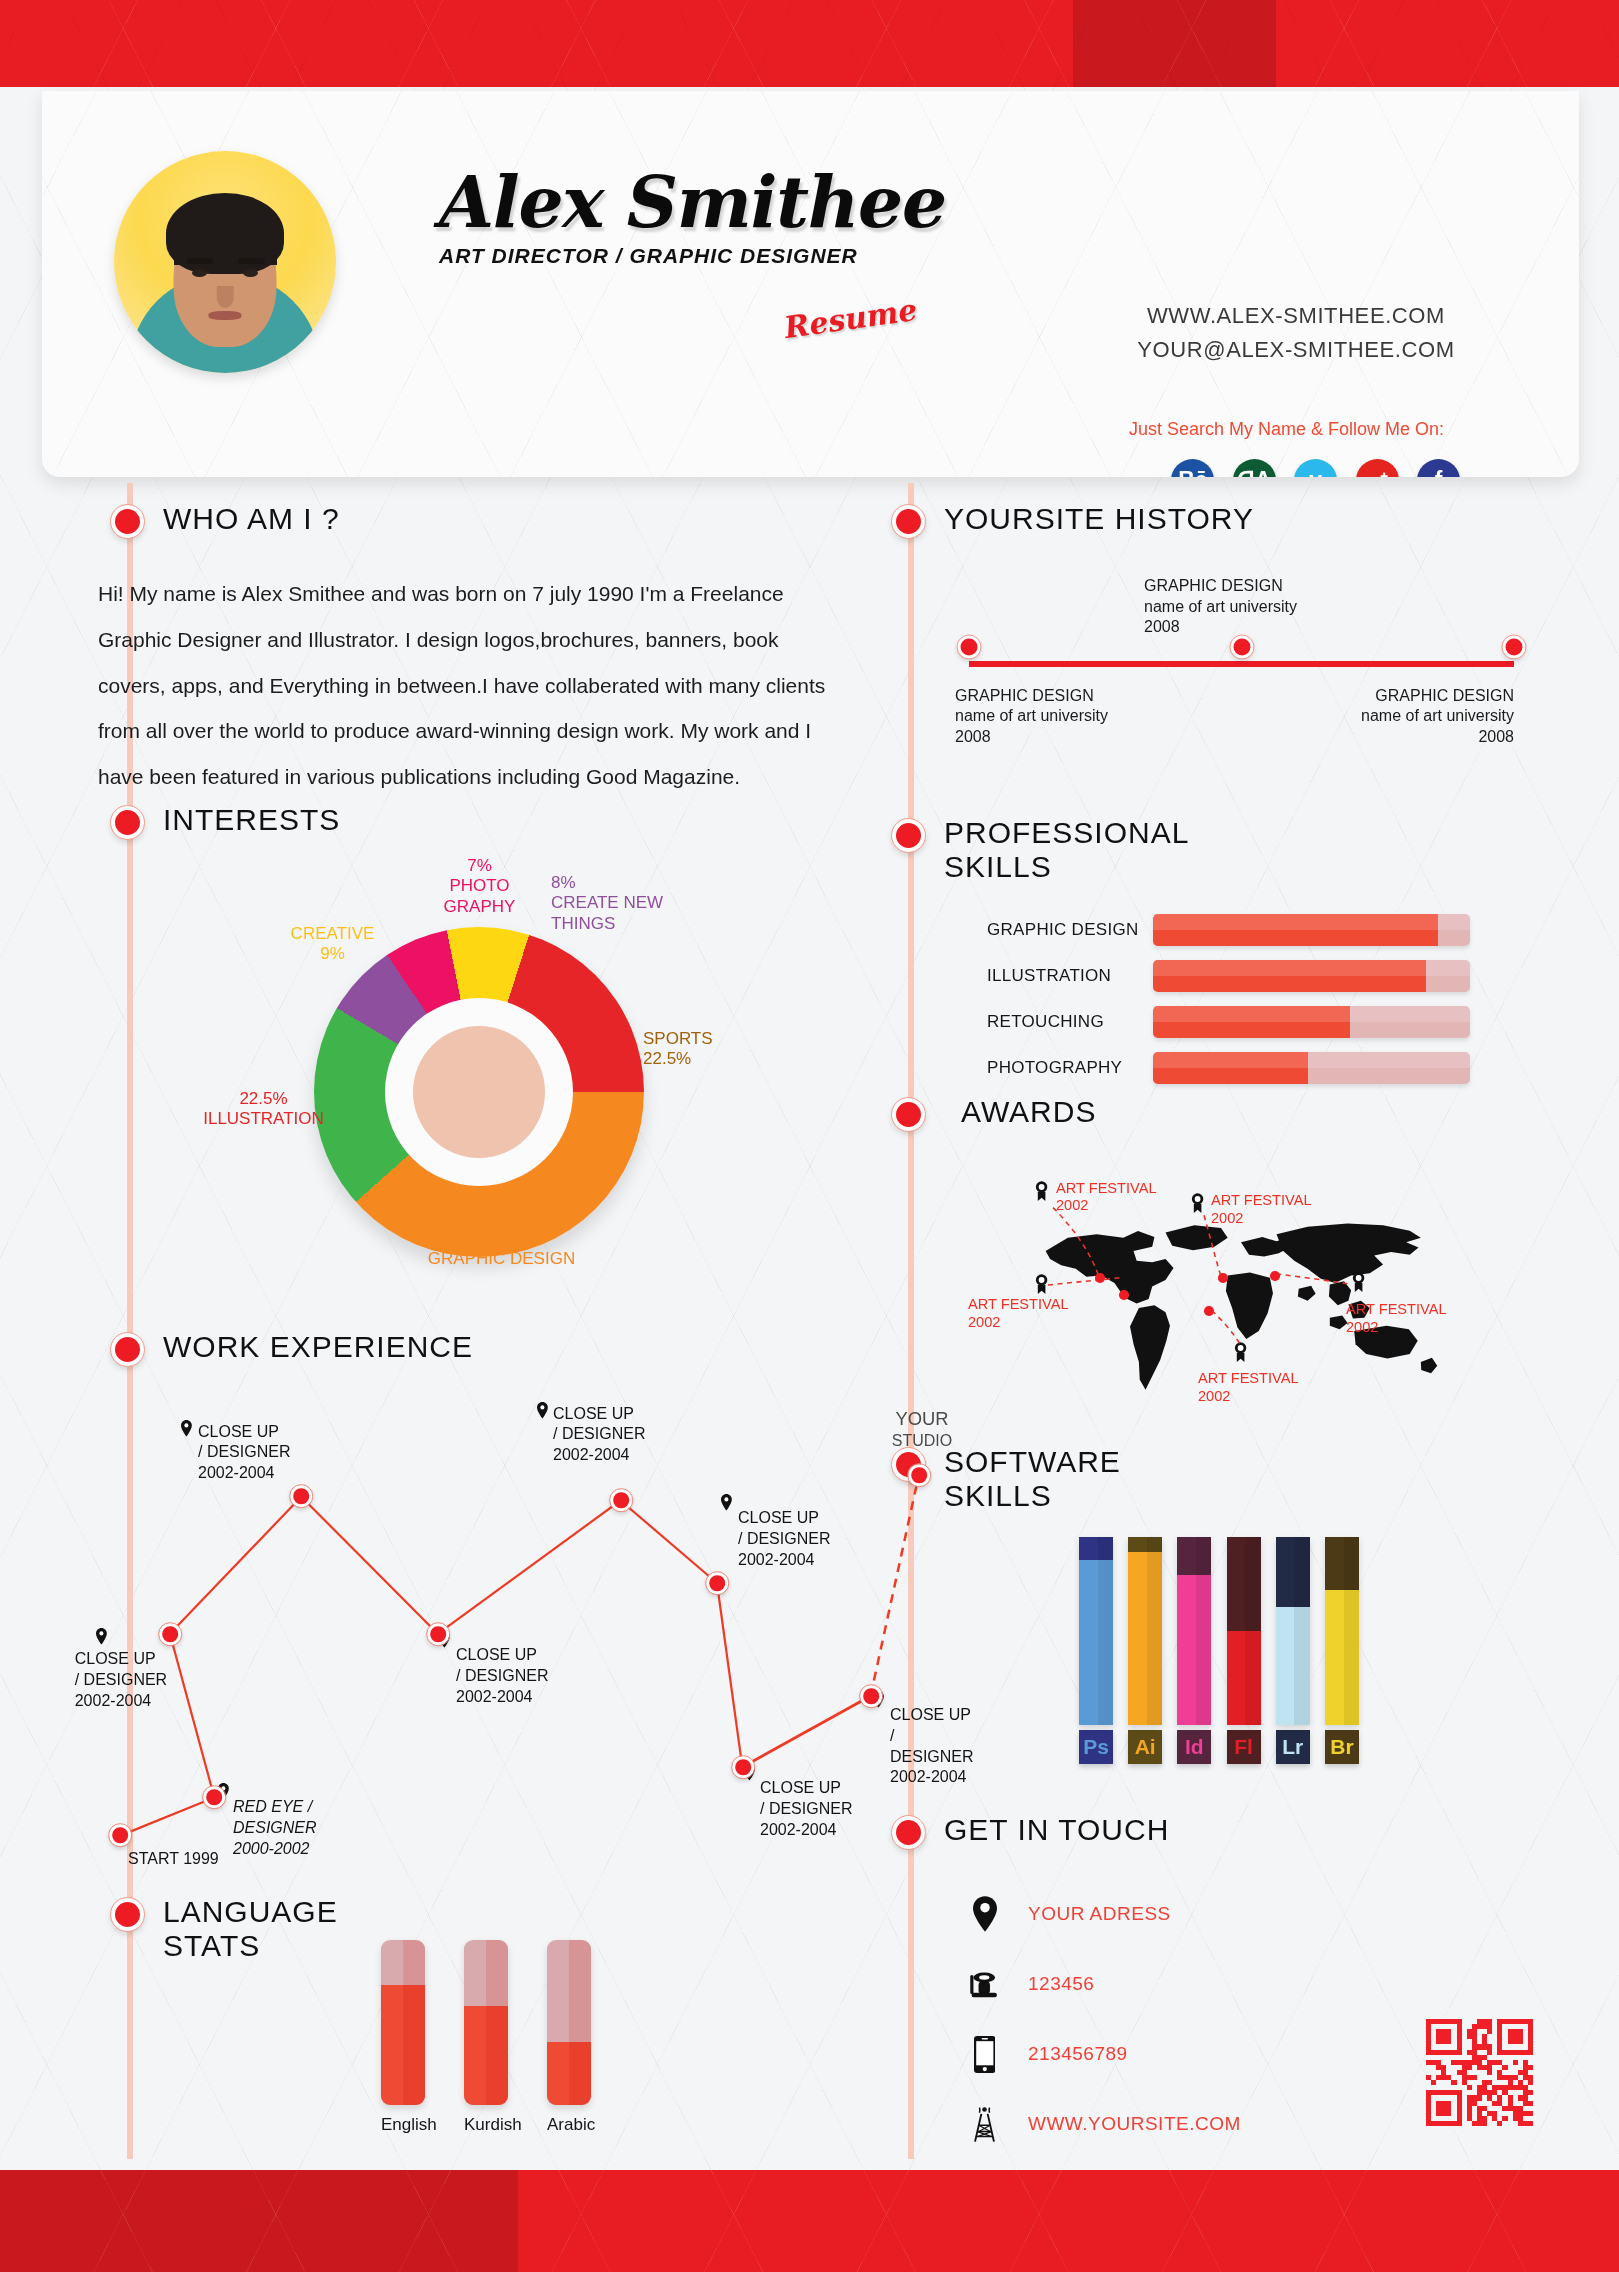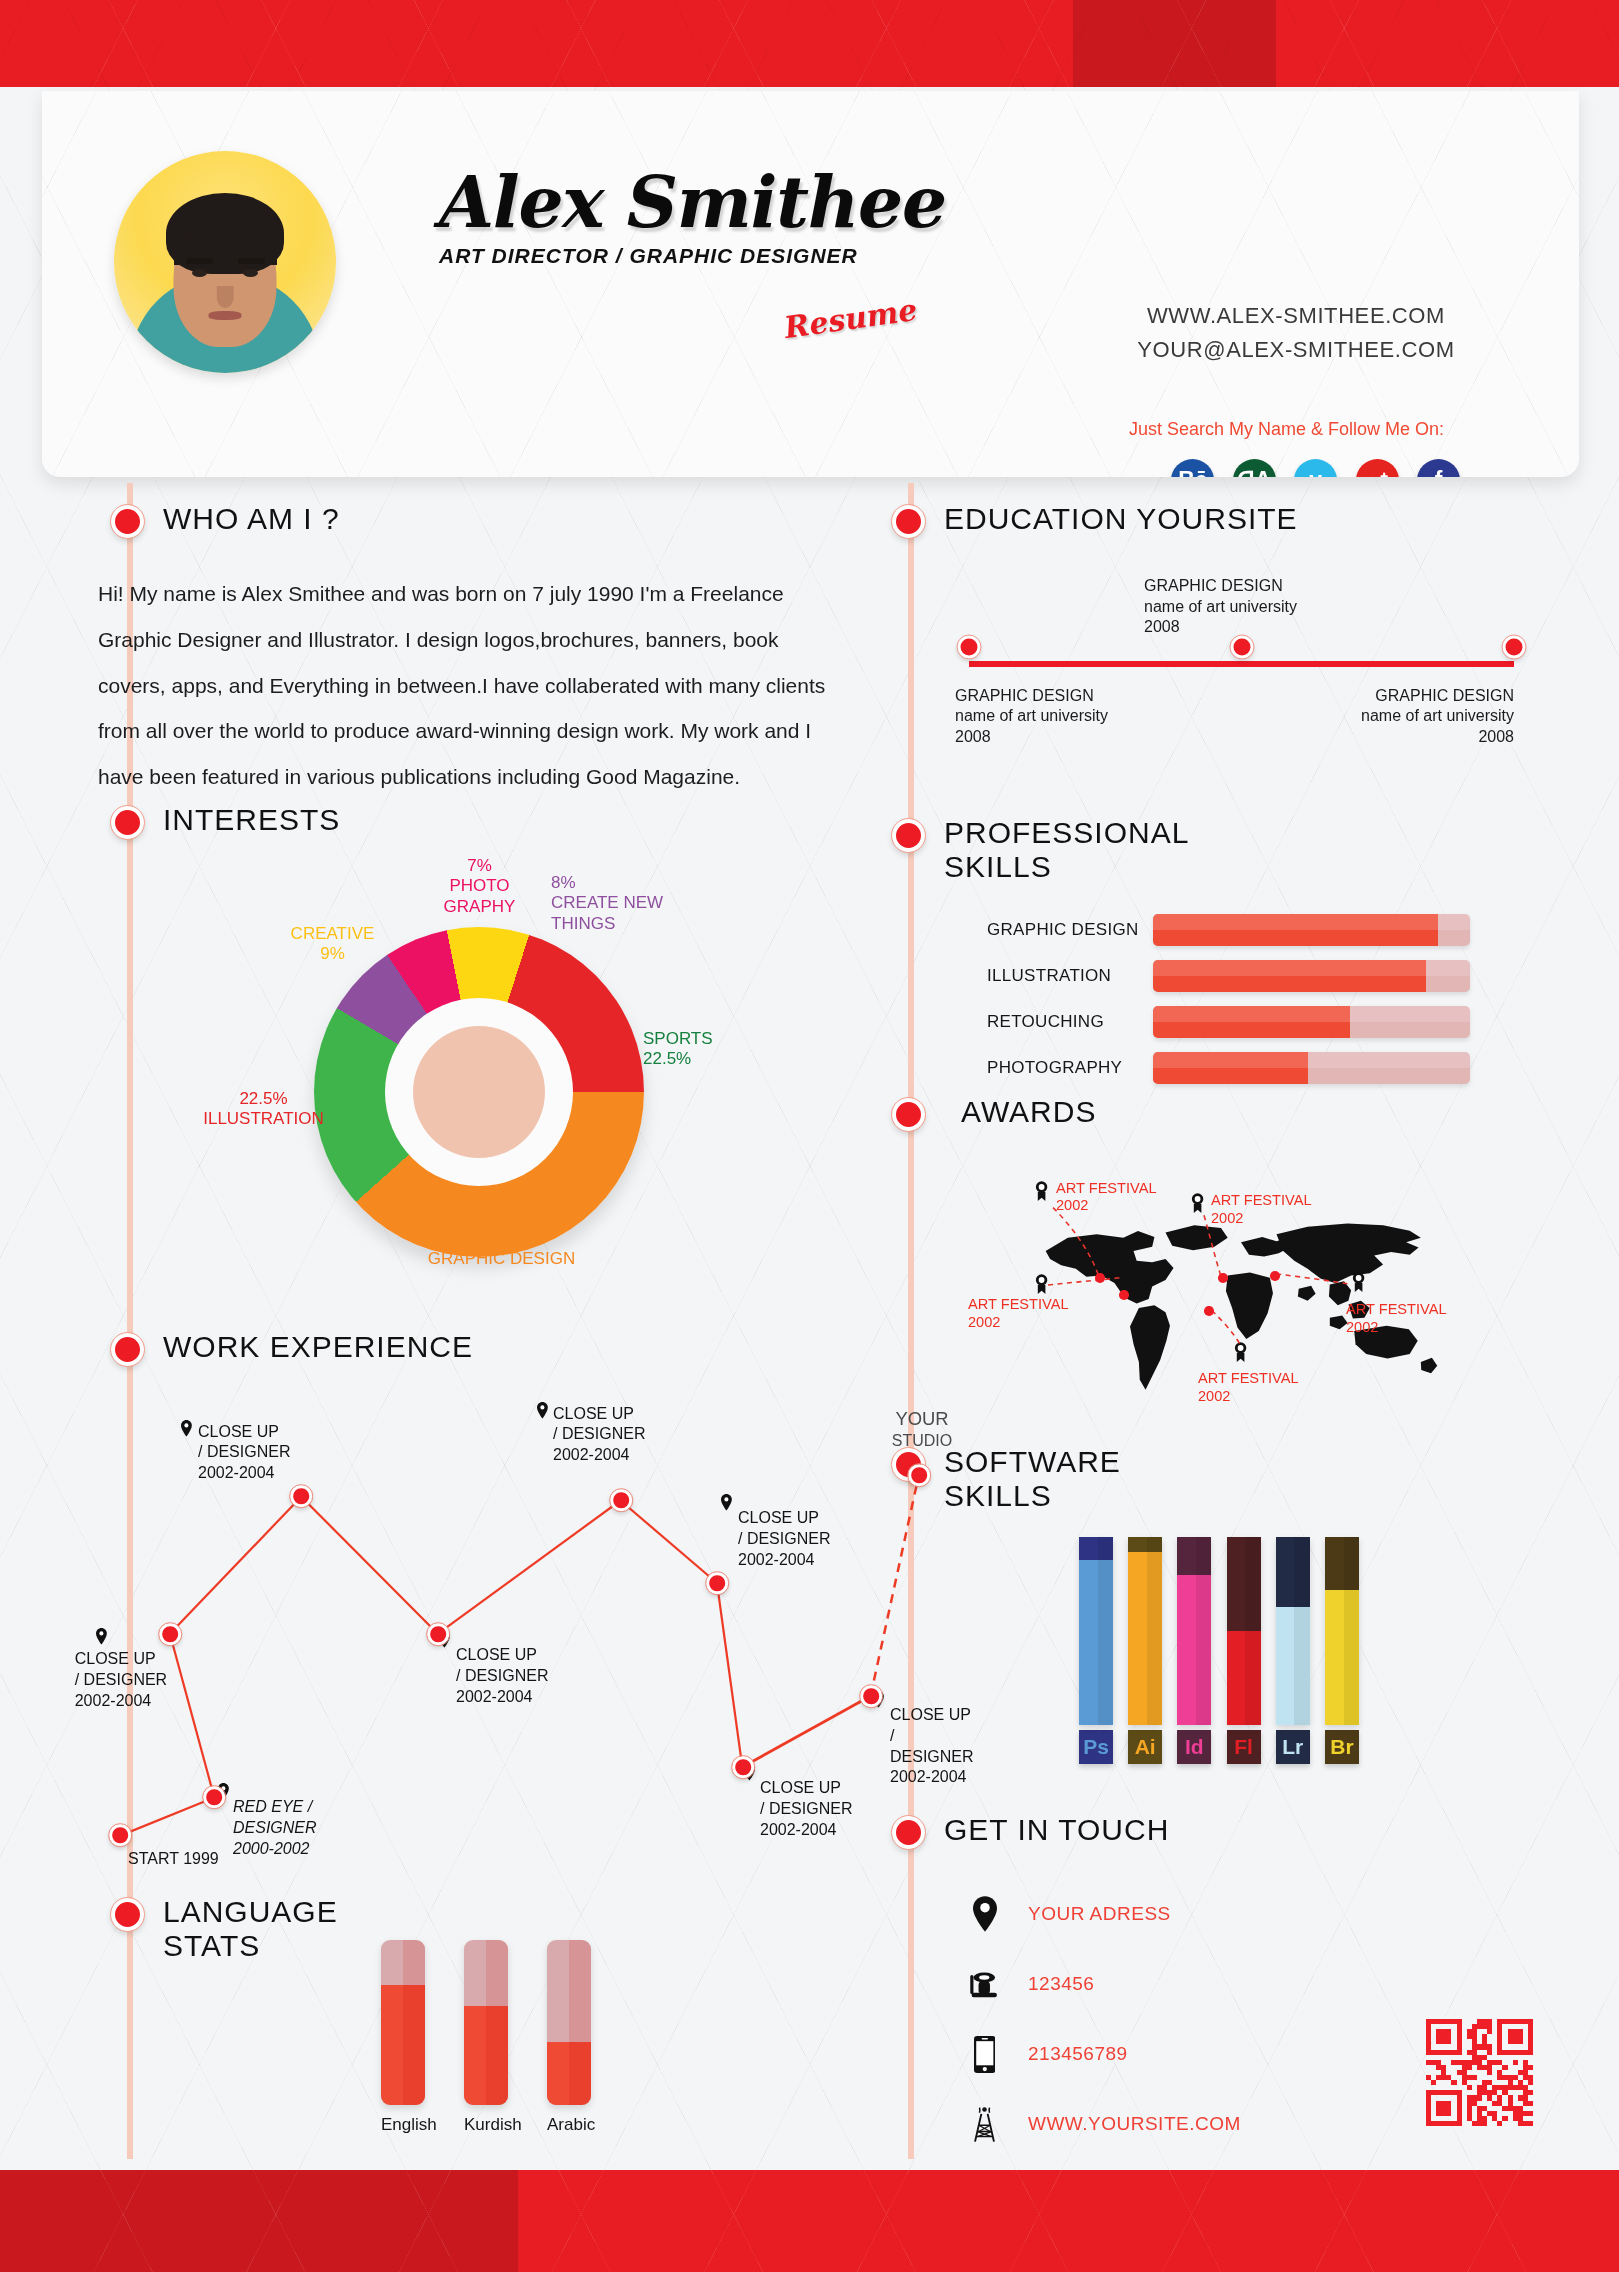--- a/index.html
+++ b/index.html
@@ -298,21 +298,21 @@
     <h2>WORK EXPERIENCE</h2>
   </div>
   <div class="sec-title" style="left:111px; top:1895px;">
     <div class="bullet"></div>
     <h2>LANGUAGE
 STATS</h2>
   </div>
 
   <div class="sec-title" style="left:892px; top:502px;">
     <div class="bullet"></div>
-    <h2>EDUCATION YOURSITE</h2>
+    <h2>YOURSITE HISTORY</h2>
   </div>
   <div class="sec-title" style="left:892px; top:816px;">
     <div class="bullet"></div>
     <h2>PROFESSIONAL
 SKILLS</h2>
   </div>
   <div class="sec-title" style="left:892px; top:1095px;gap:36px;">
     <div class="bullet"></div>
     <h2>AWARDS</h2>
   </div>
@@ -339,21 +339,21 @@
   </div>
 
   <div id="donut-wrap">
     <div id="donut" style="background: conic-gradient(from 90deg, rgb(245, 136, 31) 0deg, rgb(245, 136, 31) 138.21deg, rgb(62, 180, 75) 138.21deg, rgb(62, 180, 75) 210.54deg, rgb(142, 79, 158) 210.54deg, rgb(142, 79, 158) 236.25deg, rgb(236, 17, 99) 236.25deg, rgb(236, 17, 99) 258.75deg, rgb(252, 215, 18) 258.75deg, rgb(252, 215, 18) 287.68deg, rgb(229, 37, 39) 287.68deg, rgb(229, 37, 39) 360deg);"></div>
     <div id="donut-hole"></div>
     <div id="donut-core"></div>
   </div>
   <div class="donut-label" style="left:419px; top:856px; color:#ec1163; text-align:center; width:121px;">7%<br>PHOTO<br>GRAPHY</div>
   <div class="donut-label" style="left:551px; top:873px; color:#8e4f9e; width:159px;">8%<br>CREATE NEW<br>THINGS</div>
   <div class="donut-label" style="left:272px; top:924px; color:#fcbf12; text-align:center; width:121px;">CREATIVE<br>9%</div>
-  <div class="donut-label" style="left:643px; top:1029px; color:#15803d; width:140px;">SPORTS<br>22.5%</div>
+  <div class="donut-label" style="left:643px; top:1029px; color:#a16207; width:140px;">SPORTS<br>22.5%</div>
   <div class="donut-label" style="left:184px; top:1089px; color:#e52527; text-align:center; width:159px;">22.5%<br>ILLUSTRATION</div>
   <div class="donut-label" style="left:400px; top:1229px; color:#f5881f; text-align:center; width:203px;">43%<br>GRAPHIC DESIGN</div>
 
   <div id="skills-list">
     <div class="skill-row">
       <div class="skill-name">GRAPHIC DESIGN</div>
       <div class="skill-track">
           <div class="skill-fill" id="sk0" style="width: 90%;"></div>
         </div>
     </div>

